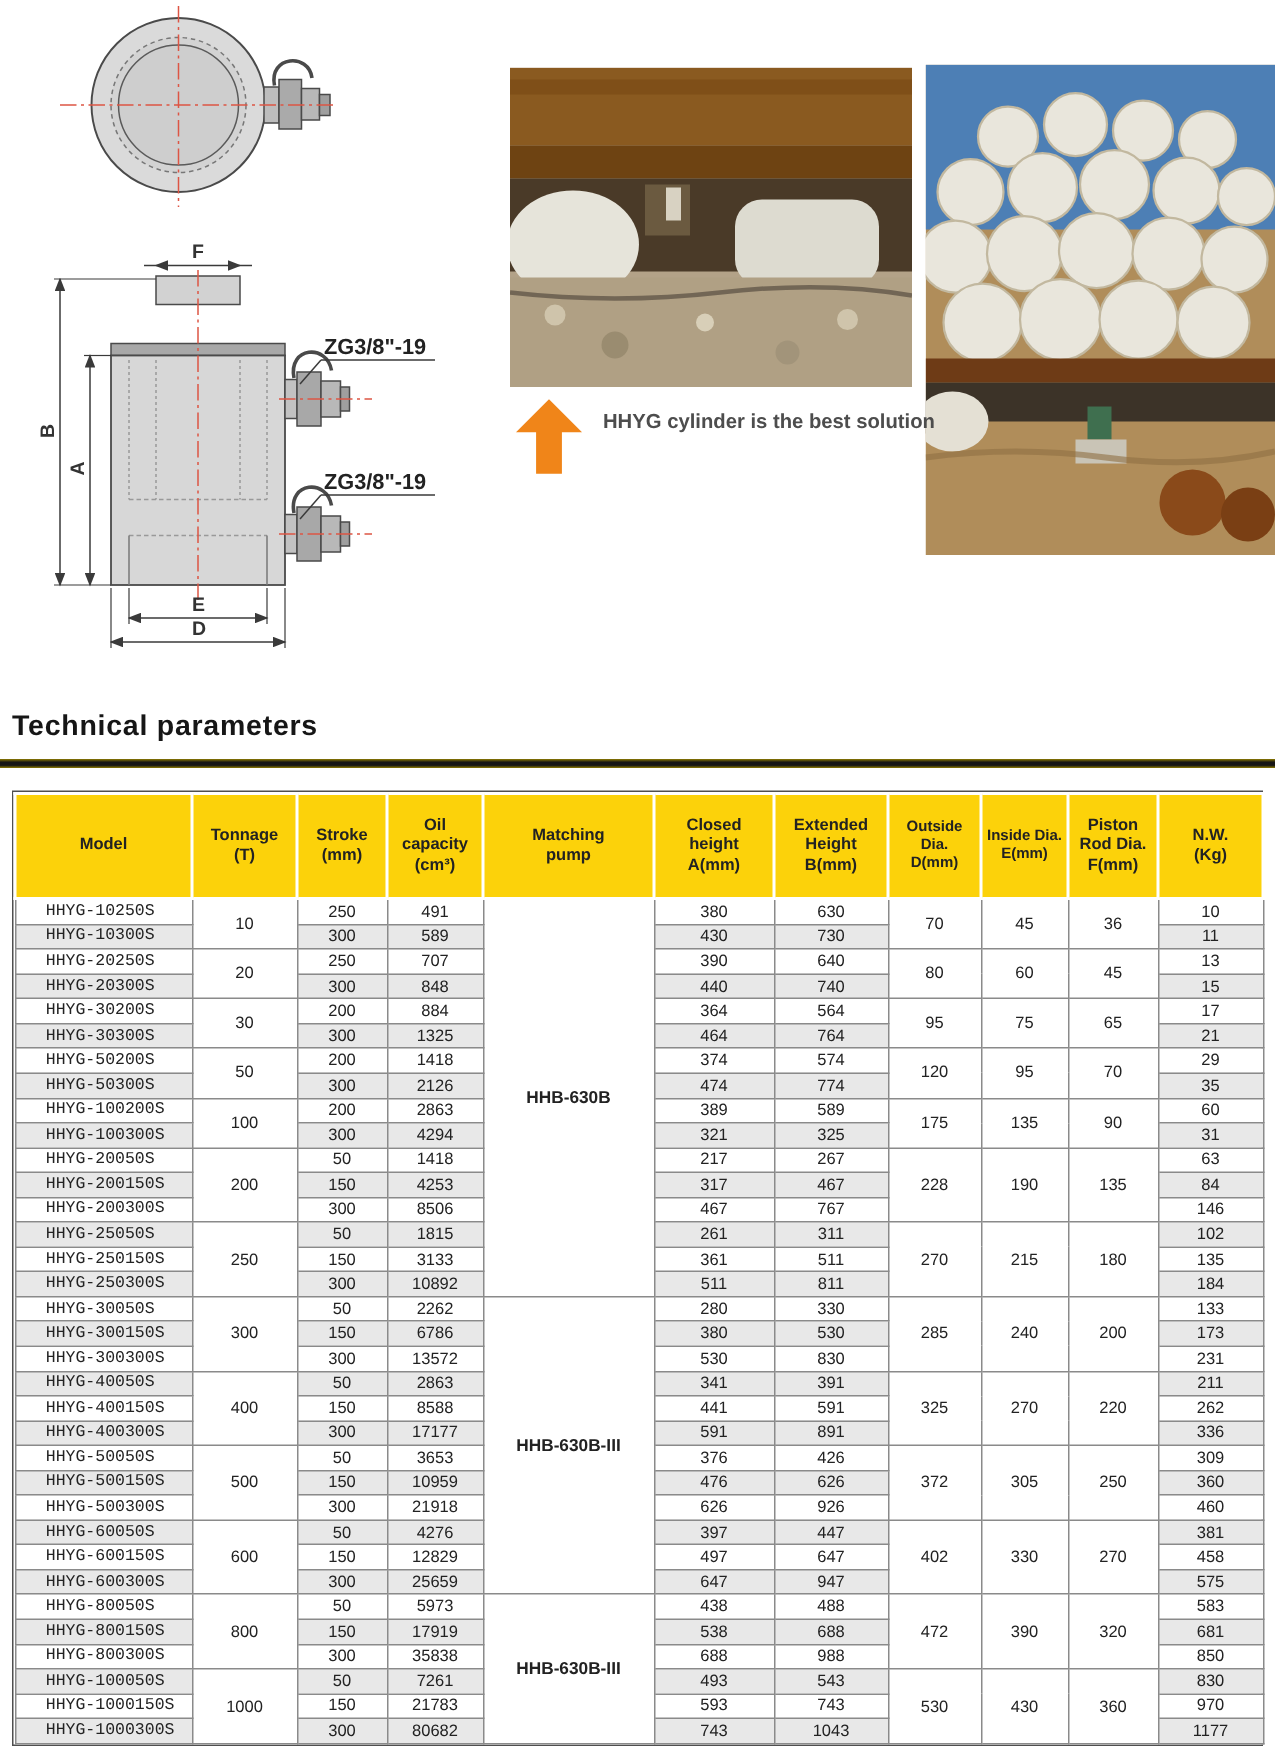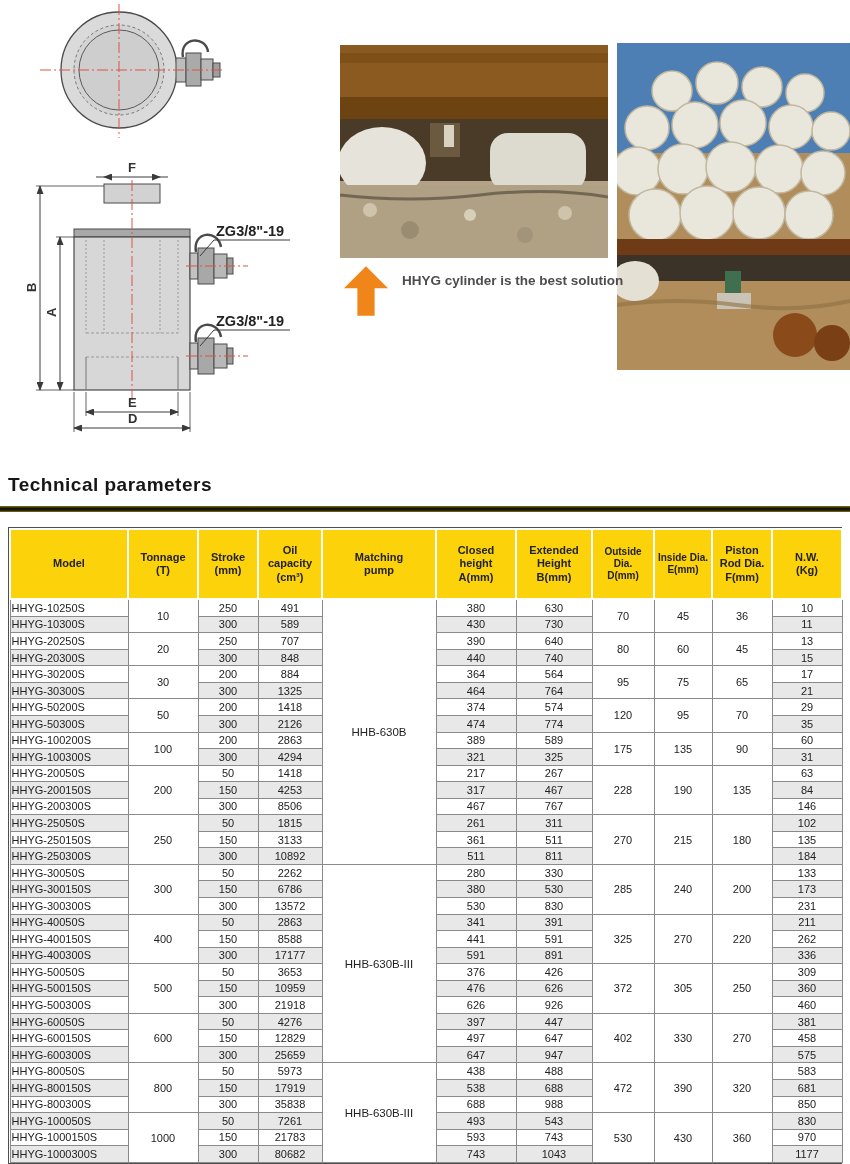--- a/index.html
+++ b/index.html
@@ -22,23 +22,23 @@
 
   
   .tablewrap{position:absolute;left:8px;top:527px;width:834px;height:637px;border:1px solid #4f4f4f;box-sizing:border-box;}
   table{border-collapse:collapse;width:832px;height:635px;table-layout:fixed;font-size:11px;color:#222;}
   thead tr{height:70px;}
   th{background:#fcd20a;border:2px solid #fff;font-weight:bold;font-size:11px;line-height:1.2;
      text-align:center;vertical-align:middle;padding:1px;color:#222;}
   th.small{font-size:10px;}
   td{border:1px solid #8a8a8a;text-align:center;vertical-align:middle;padding:0;background:#fff;}
   td.stripe{background:#e8e8e8;}
-  td.model{text-align:left;padding-left:1px;}
+  td.model{text-align:left;padding-left:20px;font-family:Liberation Mono, monospace;}
   td.merged{background:#fff;}
-  td.pump{font-weight:normal;font-size:11.5px;}
+  td.pump{font-weight:bold;font-size:11.5px;}
 </style>
 </head>
 <body>
 
 <div class="page">
 
   <div class="drawing">
     <svg width="332" height="470" viewBox="0 0 332 470">
       <defs>
         <marker id="arr" markerWidth="9" markerHeight="7" refX="8" refY="3.5" orient="auto-start-reverse">

